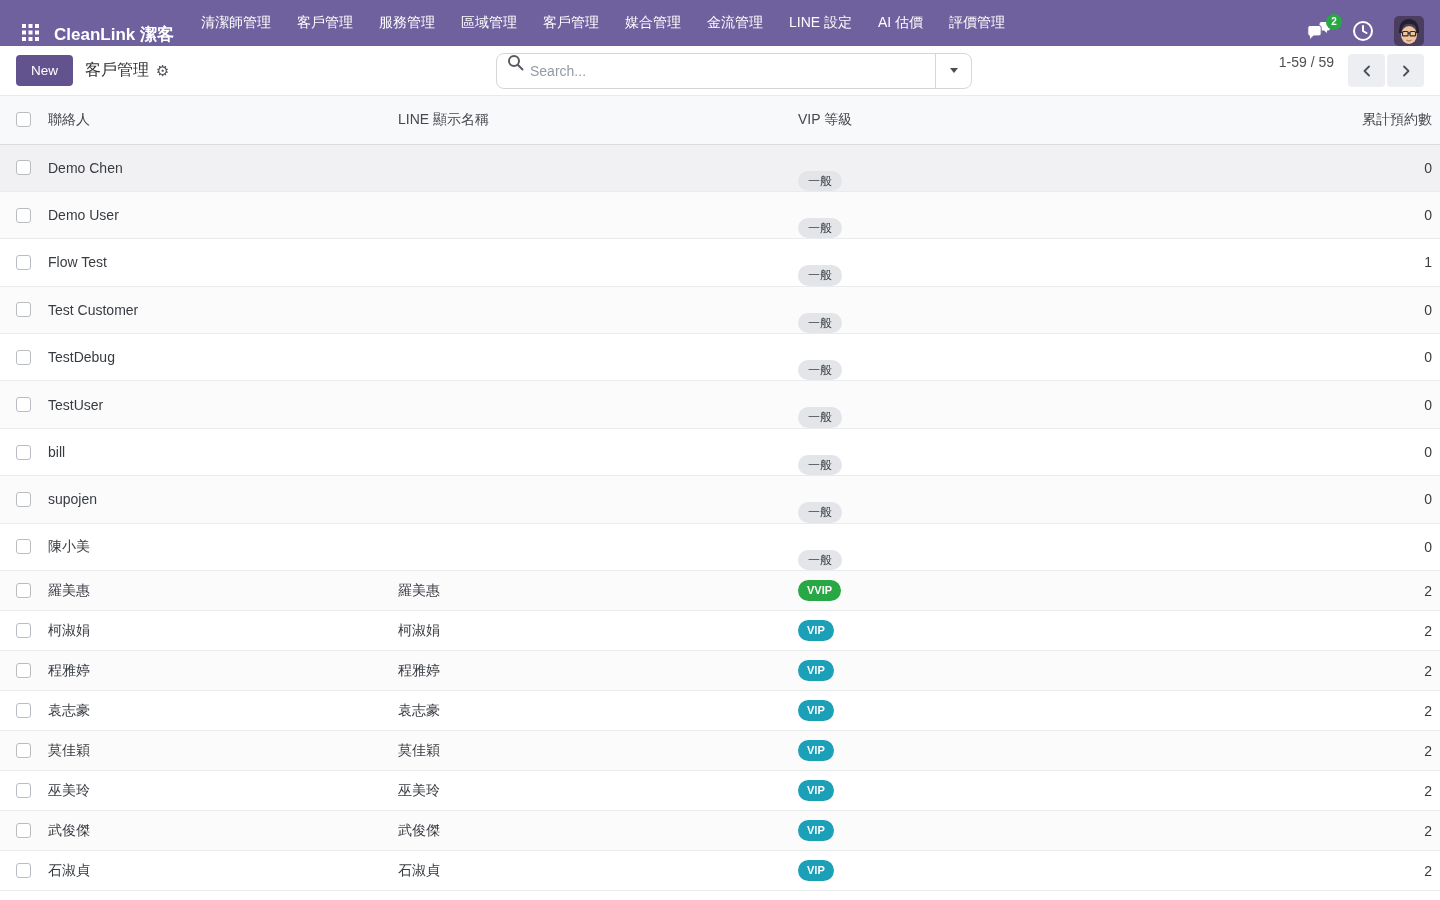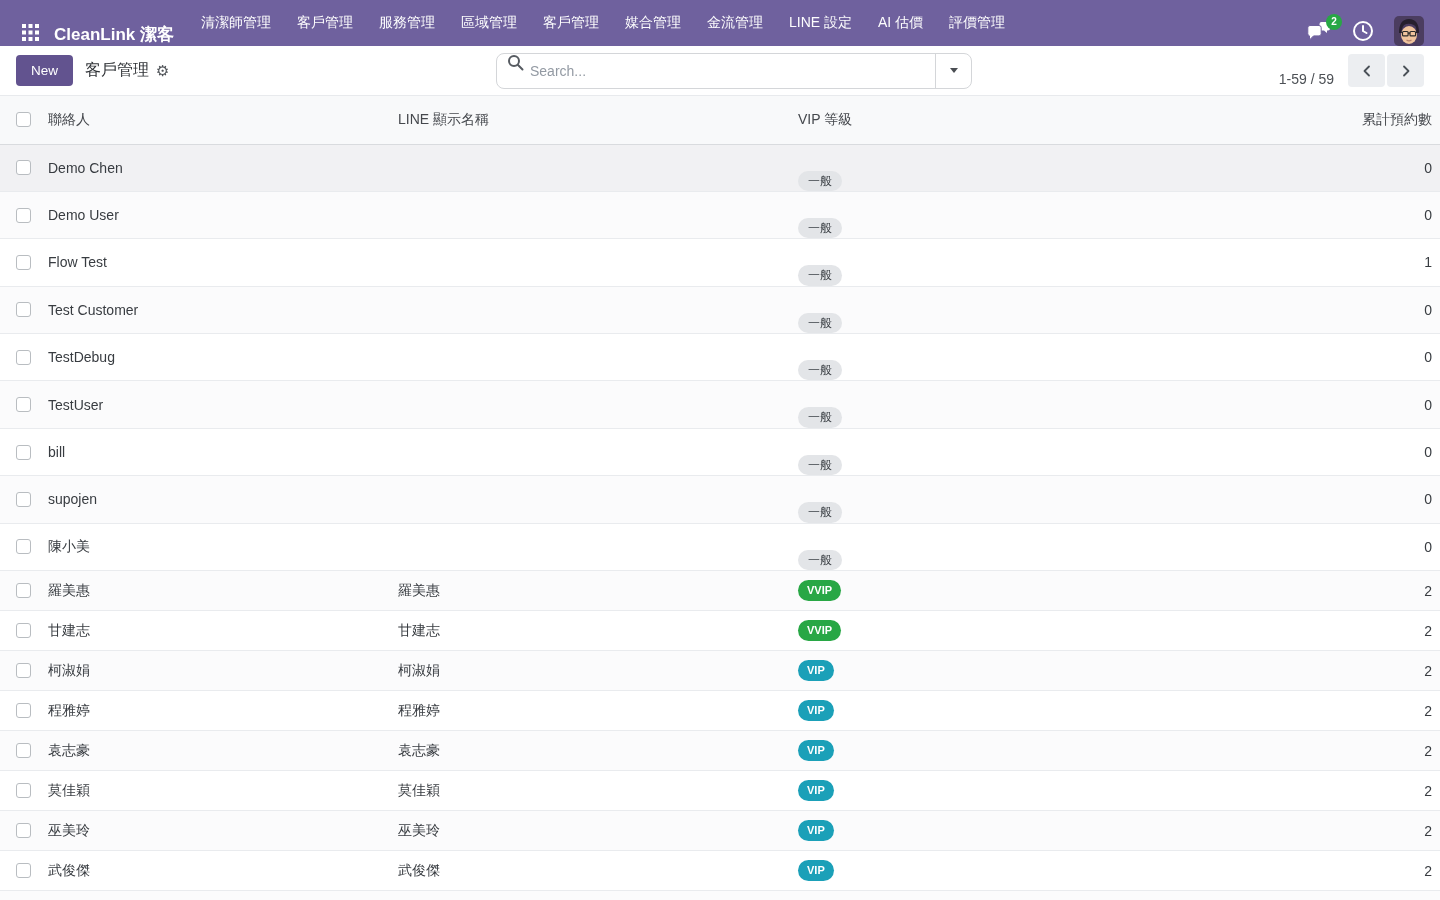--- a/index.html
+++ b/index.html
@@ -35,21 +35,21 @@
     width: 476px; height: 36px; border: 1px solid #d4d6d9; border-radius: 8px;
     display: flex; align-items: flex-start; background: #fff; margin-left: 14px; }
   .search-wrap .mag { margin: 0 6px 0 10px; display: flex; }
   .search-input { flex: 1; border: none; outline: none; font-size: 14px; color: #333;
     font-family: inherit; background: transparent; height: 100%; }
   .search-input::placeholder { color: #939aa3; }
   .search-caret { width: 36px; align-self: stretch; border-left: 1px solid #d4d6d9;
     display: flex; align-items: center; justify-content: center; cursor: pointer; }
   .caret-down { width: 0; height: 0; border-left: 4px solid transparent;
     border-right: 4px solid transparent; border-top: 5px solid #4a4e53; }
-  .pager { margin-left: auto; display: flex; align-items: flex-end; gap: 14px; }
+  .pager { margin-left: auto; display: flex; align-items: flex-start; gap: 14px; }
   .pager-text { font-size: 14px; color: #4c5055; }
   .pager-btns { display: flex; gap: 2px; }
   .pager-btn { width: 37px; height: 33px; background: #eceef1; border: none;
     border-radius: 4px; display: flex; align-items: center; justify-content: center;
     cursor: pointer; }
 
   
   table { width: 100%; border-collapse: collapse; table-layout: fixed; }
   thead th { height: 48px; background: #f8f9fa; border-bottom: 1px solid #d9dbde;
     font-size: 14px; font-weight: 500; color: #45484d; text-align: left;
@@ -299,31 +299,20 @@
       <input type="checkbox" style="">
     </td>
     <td>羅美惠</td>
     <td>羅美惠</td>
     <td>
       <span class="badge badge-vvip">VVIP</span>
     </td>
     <td class="num-col">2</td>
   </tr>
 
-  <tr>
-    <td class="cb-col">
-      <input type="checkbox" style="">
-    </td>
-    <td>甘建志</td>
-    <td>甘建志</td>
-    <td>
-      <span class="badge badge-vvip">VVIP</span>
-    </td>
-    <td class="num-col">2</td>
-  </tr>
 
   <tr>
     <td class="cb-col">
       <input type="checkbox" style="">
     </td>
     <td>柯淑娟</td>
     <td>柯淑娟</td>
     <td>
       <span class="badge badge-vip">VIP</span>
     </td>

